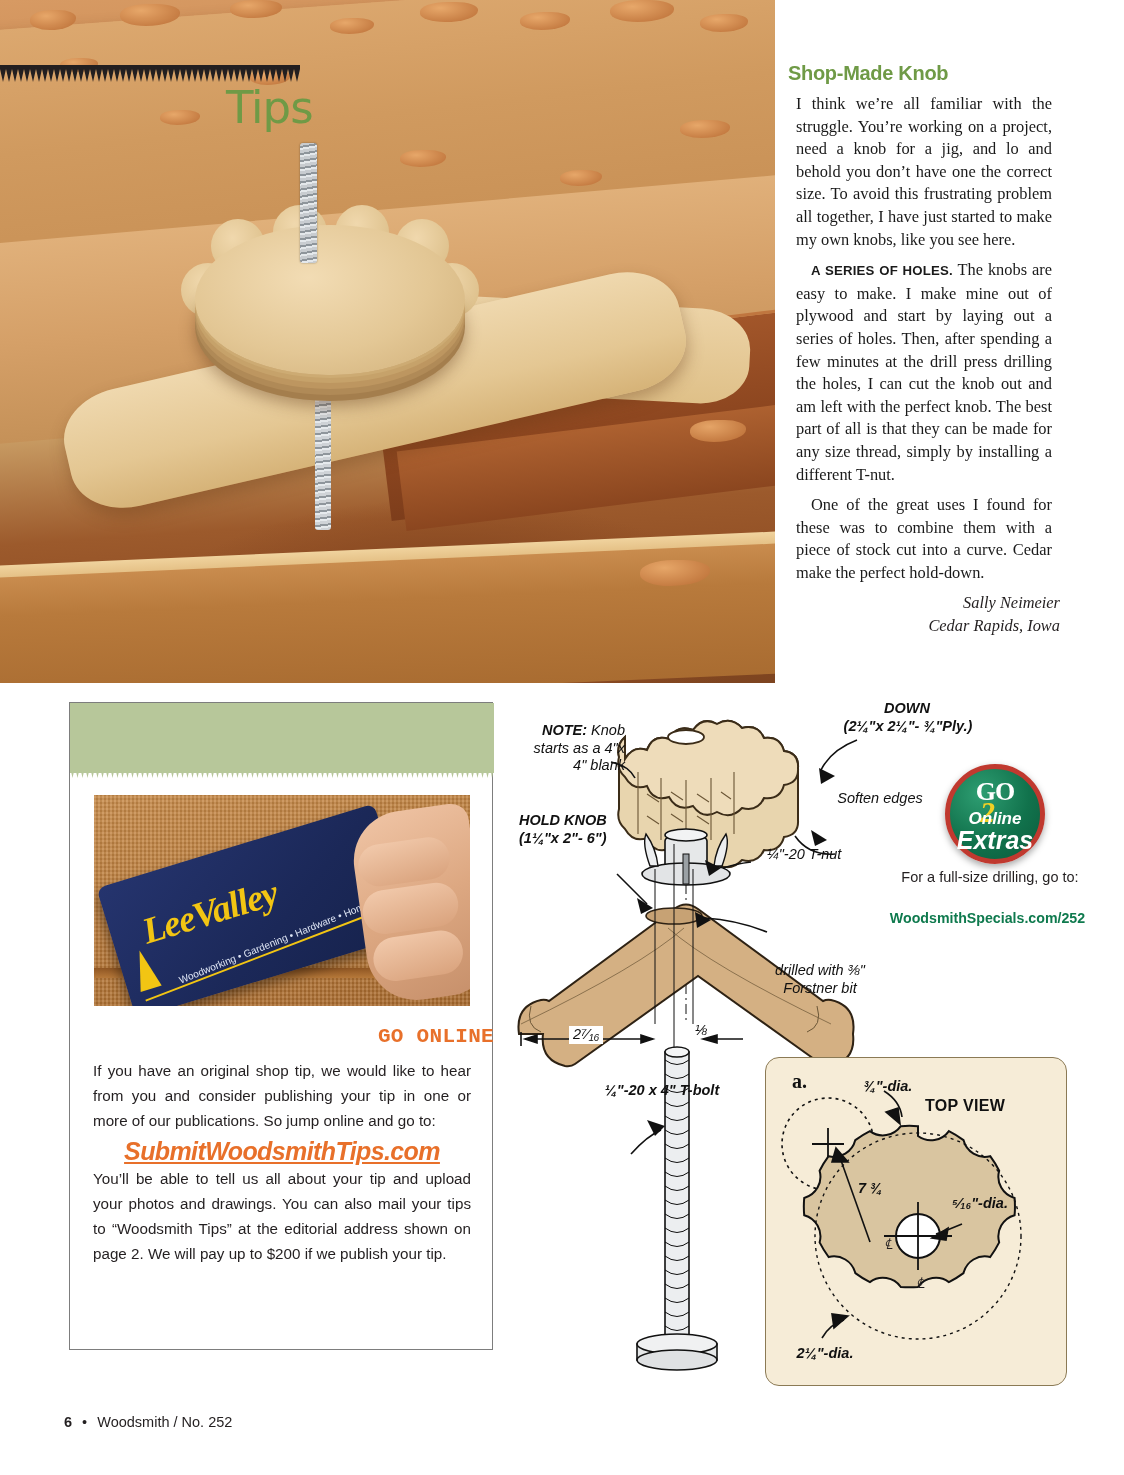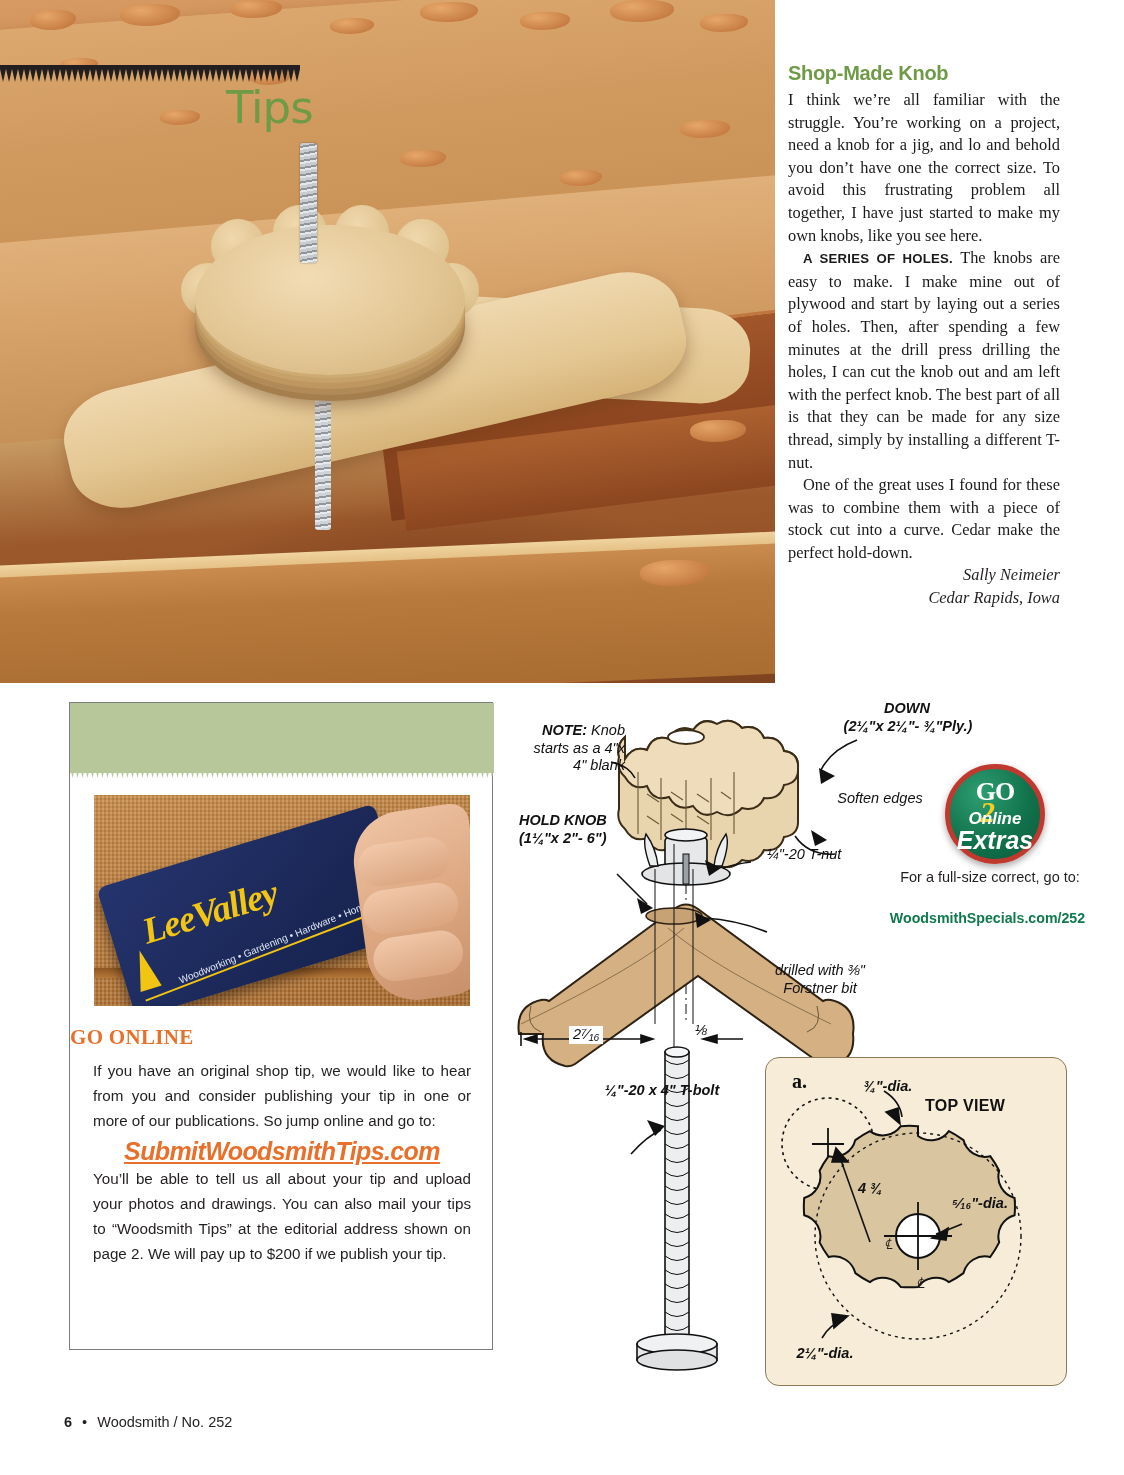--- a/index.html
+++ b/index.html
@@ -57,21 +57,21 @@
     letter-spacing:-.5px;color:#231f20;font-family:"Liberation Sans",sans-serif;}
   .hdr-saw{position:absolute;left:0;top:62px;width:300px;height:22px;}
   .hdr-tips{position:absolute;left:226px;top:81px;font-size:45px;color:#6f9a46;
     font-family:"DejaVu Sans",sans-serif;font-weight:400;letter-spacing:-1px;}
 
   
   .article{position:absolute;left:788px;top:62px;width:272px;}
   .art-title{font-size:20px;font-weight:700;color:#6f9a46;margin:0 0 4px 0;
     font-family:"Liberation Sans",sans-serif;letter-spacing:-.3px;}
   .art-p{font-family:"Liberation Serif",serif;font-size:16.4px;line-height:22.6px;
-    text-align:justify;margin:0;color:#1a1a1a;}
+    text-align:justify;margin:8px;color:#1a1a1a;}
   .art-p.indent{text-indent:15px;}
   .smallcaps{font-family:"Liberation Sans",sans-serif;font-size:13.2px;font-weight:700;
     letter-spacing:.2px;}
   .byline{font-family:"Liberation Serif",serif;font-style:italic;font-size:16.4px;
     line-height:22.6px;text-align:right;margin:0;}
 
   
   .submit-box{position:absolute;left:69px;top:702px;width:424px;height:648px;
     border:1px solid #7d7d7d;background:#fff;box-sizing:border-box;}
   .submit-banner{position:absolute;left:0;top:0;width:424px;height:70px;background:#b7c79a;}
@@ -94,23 +94,23 @@
     border-left:11px solid transparent;border-right:11px solid transparent;border-bottom:40px solid #f2c513;}
   .lv-rule{position:absolute;left:14px;top:112px;width:250px;height:2px;background:#f2c513;
     transform:rotate(-4deg);}
   .lv-sub{position:absolute;left:52px;top:98px;font-size:10px;color:#dfe6f5;
     font-family:"Liberation Sans",sans-serif;transform:rotate(-5deg);white-space:nowrap;}
   .hand{position:absolute;right:-10px;top:14px;width:120px;height:190px;
     background:linear-gradient(160deg,#f0c5a6,#dda882 50%,#c68f6a);
     border-radius:50px 18px 40px 50px;transform:rotate(-8deg);}
   .finger{position:absolute;background:linear-gradient(170deg,#f2caac,#d9a27c);border-radius:24px;}
 
-  .go-online{position:absolute;left:0;top:322px;width:424px;text-align:left;
+  .go-online{position:absolute;left:0;top:322px;width:424px;text-align:right;
     font-size:21px;font-weight:700;color:#e8702a;letter-spacing:.3px;
-    font-family:Liberation Serif, serif;}
+    font-family:Liberation Mono, monospace;}
   .submit-body{position:absolute;left:23px;top:355px;width:378px;
     font-family:"Liberation Sans",sans-serif;font-size:15.2px;line-height:25px;
     text-align:justify;color:#231f20;}
   .submit-url{display:block;text-align:center;font-size:25px;font-weight:700;font-style:italic;
     color:#e8702a;margin:6px 0 2px 0;letter-spacing:-.6px;}
 
   
   .diagram{position:absolute;left:505px;top:694px;width:575px;height:700px;}
   .dlab{position:absolute;font-family:"Liberation Sans",sans-serif;font-style:italic;
     font-size:14.5px;line-height:17.5px;color:#111;}
@@ -336,21 +336,21 @@
   <div class="dlab c" style="left:92px;top:388px;width:130px;font-weight:700;">¼"-20 x 4" T-bolt</div>
 </div>
 
 <div class="go2-panel"></div>
 <div class="go2">
   <div class="g1">GO</div>
   <div class="g2">2</div>
   <div class="g3">Online</div>
   <div class="g4">Extras</div>
 </div>
-<div class="go2-cap">For a full-size correct, go to:</div>
+<div class="go2-cap">For a full-size drilling, go to:</div>
 <a class="go2-url" href="#" style="text-decoration:none;">WoodsmithSpecials.com/252</a>
 
 <div class="detail-panel">
   <svg width="300" height="327" viewBox="0 0 300 327">
     <circle cx="62" cy="86" r="46" fill="none" stroke="#111" stroke-width="1.6" stroke-dasharray="3 4"></circle>
     <path d="M46 86 l32 0 M62 70 l0 32" stroke="#111" stroke-width="1.8"></path>
     <path d="M150 55 m0 0
              a100 100 0 0 1 92 61
              a100 100 0 0 1 -4 106
              a100 100 0 0 1 -88 61
@@ -382,21 +382,21 @@
       <path d="M196 166 q-14 6-26 10" fill="none"></path>
       <polygon points="166,180 182,170 180,182"></polygon>
       <path d="M56 280 q8-14 22-18" fill="none"></path>
       <polygon points="82,258 68,270 66,256"></polygon>
     </g>
   </svg>
 </div>
 <div class="detail-a">a.</div>
 <div class="topview">TOP VIEW</div>
 <div class="dlab" style="position:absolute;left:848px;top:1078px;width:80px;text-align:center;font-weight:700;">¾"-dia.</div>
-<div class="dlab" style="position:absolute;left:845px;top:1180px;width:50px;text-align:center;font-weight:700;">4 ¾</div>
+<div class="dlab" style="position:absolute;left:845px;top:1180px;width:50px;text-align:center;font-weight:700;">7 ¾</div>
 <div class="dlab" style="position:absolute;left:940px;top:1195px;width:80px;text-align:center;font-weight:700;">⁵⁄₁₆"-dia.</div>
 <div class="dlab" style="position:absolute;left:780px;top:1345px;width:90px;text-align:center;font-weight:700;">2¼"-dia.</div>
 <div style="position:absolute;left:884px;top:1233px;font-family:'Liberation Serif',serif;font-size:15px;font-style:italic;">℄</div>
 <div style="position:absolute;left:916px;top:1272px;font-family:'Liberation Serif',serif;font-size:15px;font-style:italic;">℄</div>
 
 <div class="footer">
   <b>6</b>
   <span style="margin:0 6px;">•</span>
   <span>Woodsmith / No. 252</span>
 </div>

